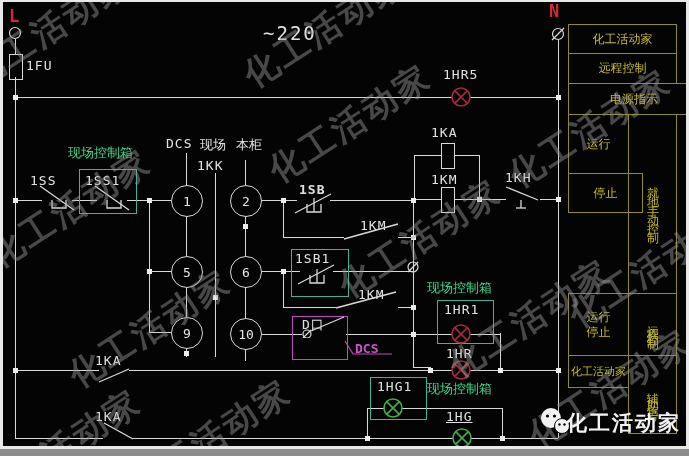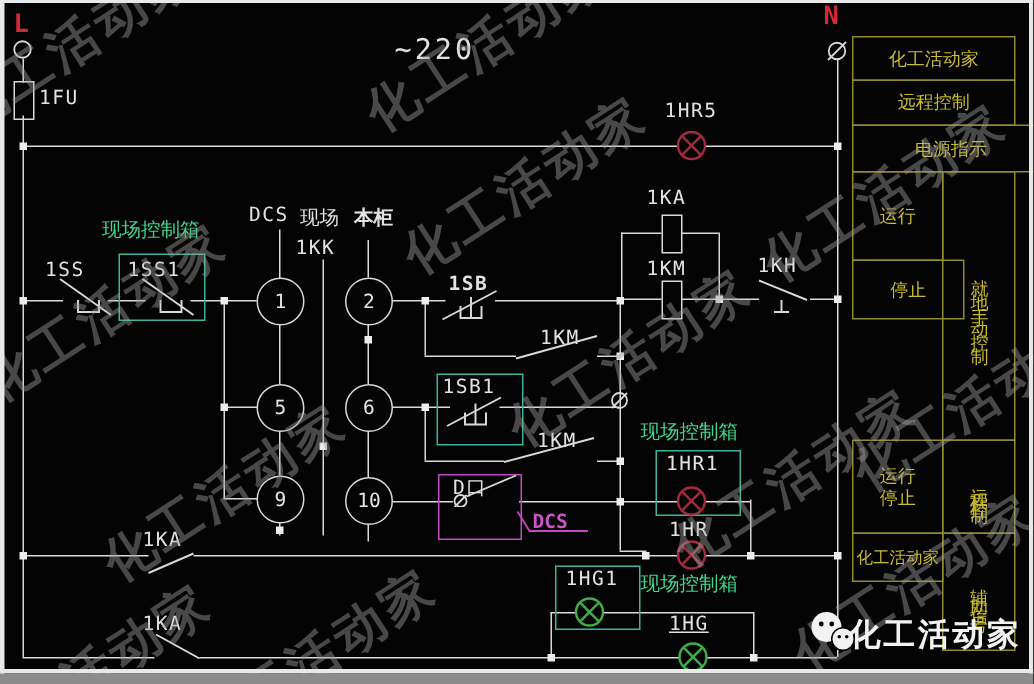--- a/index.html
+++ b/index.html
@@ -127,21 +127,21 @@
   <div class="dot" style="left:428px;top:368px;"></div>
   <div class="dot" style="left:498px;top:368px;"></div>
   <div class="dot" style="left:365px;top:436px;"></div>
   <div class="dot" style="left:500px;top:436px;"></div>
   <div class="dot" style="left:556px;top:95px;"></div>
   <div class="dot" style="left:556px;top:197px;"></div>
   <div class="dot" style="left:556px;top:368px;"></div>
 
   <div class="lbl" style="left:166px;top:136px;">DCS</div>
   <div class="grn" style="left:200px;top:136px;color:#e2e2e2;font-weight:normal;">现场</div>
-  <div class="grn" style="left:236px;top:136px;color:#e2e2e2;font-weight:bold;">本柜</div>
+  <div class="grn" style="left:236px;top:136px;color:#e2e2e2;font-weight:normal;">本柜</div>
   <div class="lbl" style="left:197px;top:158px;">1KK</div>
   <div class="cc" style="left:171px;top:185px;">
       <span>1</span>
     </div>
   <div class="cc" style="left:230px;top:185px;">
       <span>2</span>
     </div>
   <div class="cc" style="left:171px;top:256px;">
       <span>5</span>
     </div>

